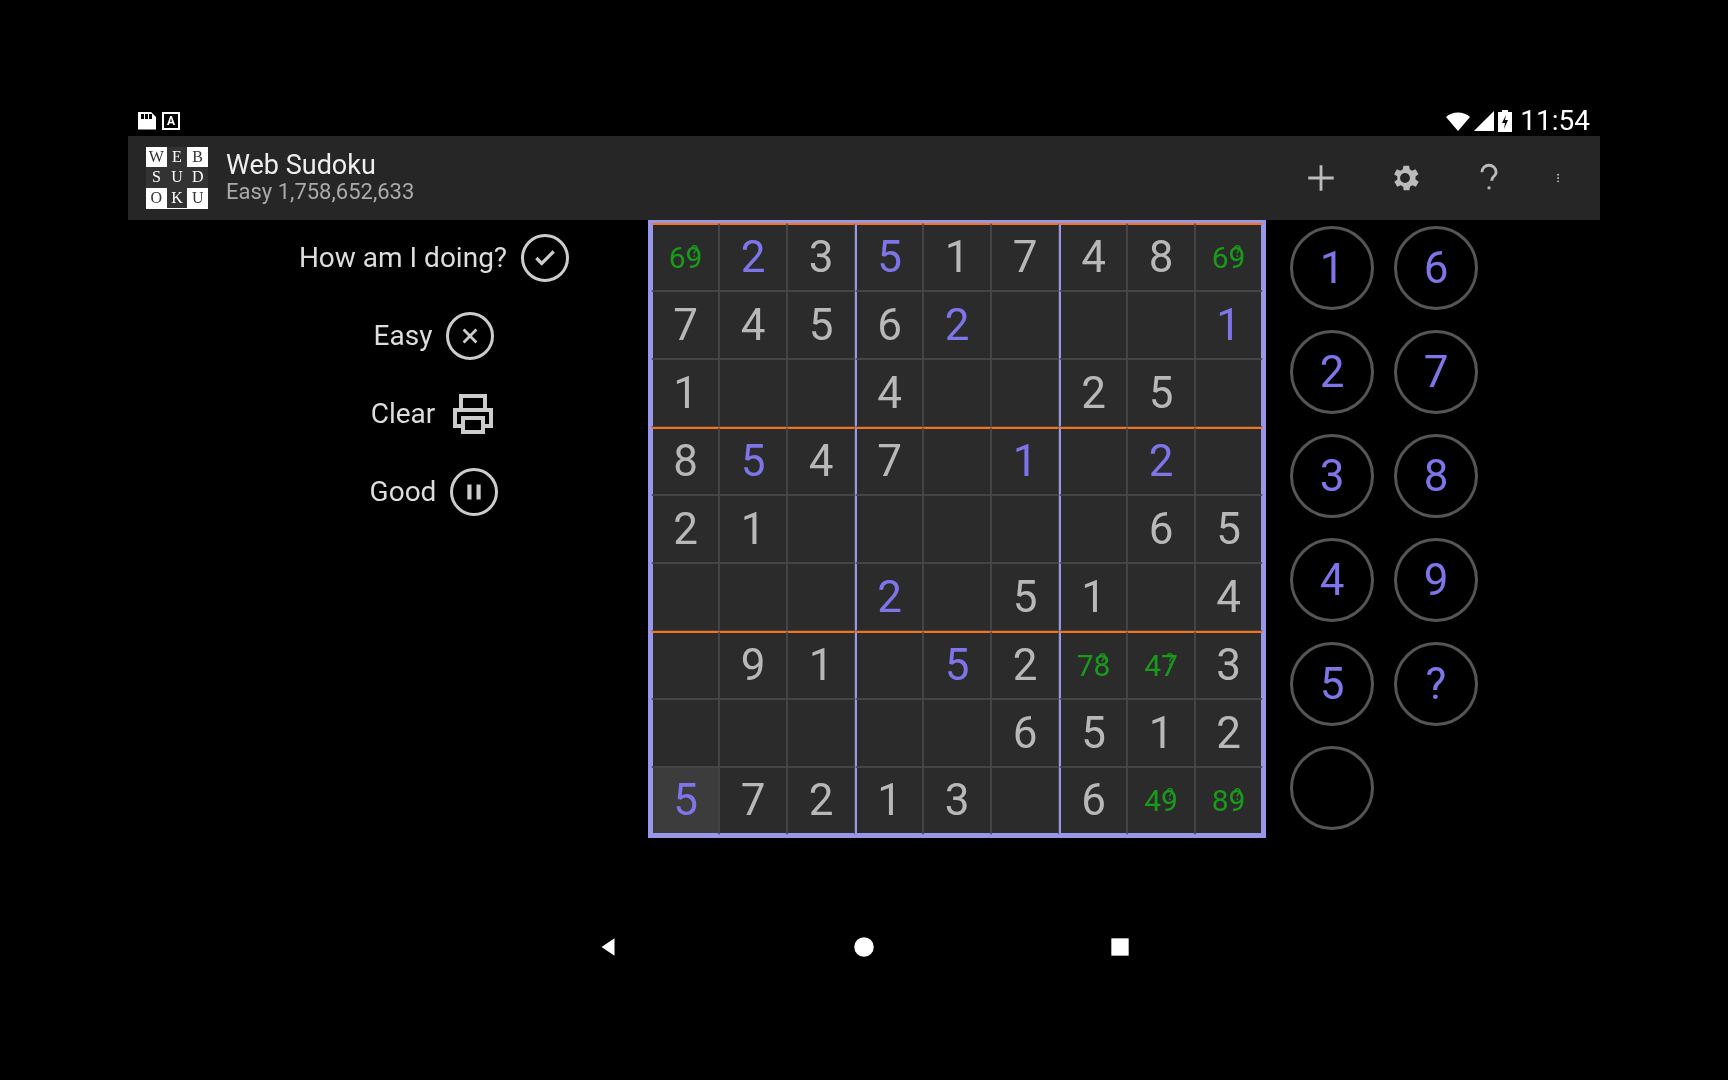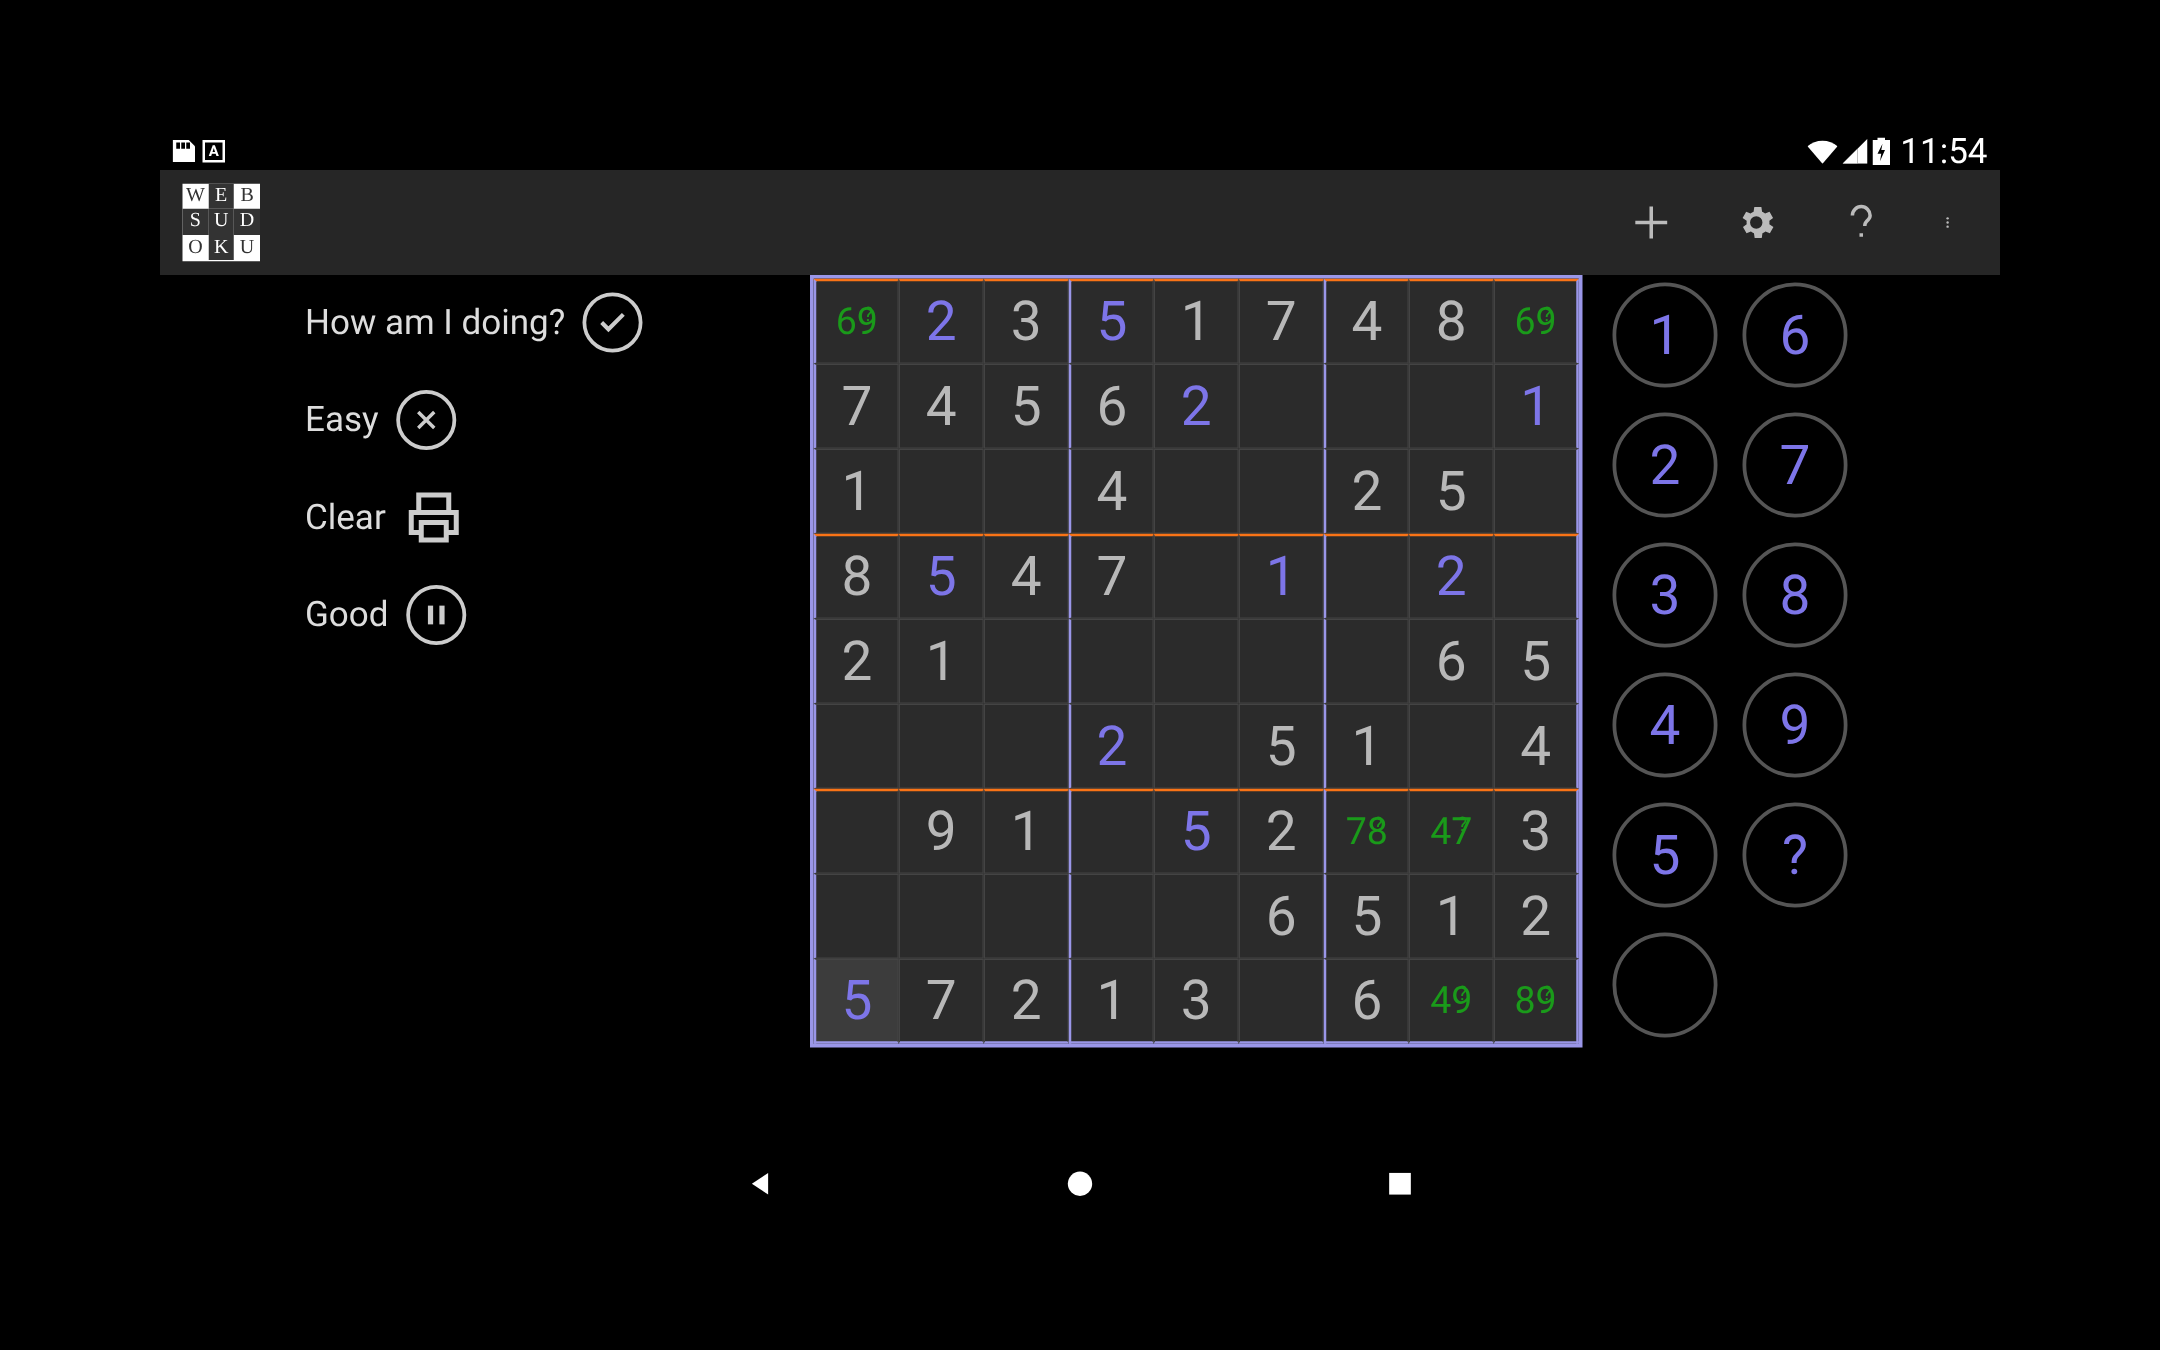--- a/index.html
+++ b/index.html
@@ -83,21 +83,21 @@
     display: flex;
     justify-content: center;
     align-items: flex-start;
     gap: 24px;
     padding: 0 18px;
   }
   
   .left-tools {
     display: flex;
     flex-direction: column;
-    align-items: flex-start;
+    align-items: center;
     gap: 30px;
     padding-top: 14px;
     width: 380px;
   }
   .tool {
     display: flex;
     align-items: center;
     gap: 14px;
     font-size: 28px;
     color: #ddd;
@@ -209,20 +209,24 @@
         <span>W</span>
         <span class="inv">E</span>
         <span>B</span>
         <span class="inv">S</span>
         <span class="inv">U</span>
         <span class="inv">D</span>
         <span>O</span>
         <span class="inv">K</span>
         <span>U</span>
       </div>
+    <div class="app-titles">
+      <div class="app-title">Web Sudoku</div>
+      <div class="app-subtitle">Easy 1,758,652,633</div>
+    </div>
     <div class="app-bar-spacer"></div>
     <div class="app-bar-actions">
       <svg class="action-icon" viewBox="0 0 24 24">
           <path d="M11 3h2v18h-2z M3 11h18v2H3z" fill="currentColor"></path>
         </svg>
       <svg class="action-icon" viewBox="0 0 24 24">
           <path fill="currentColor" d="M19.4 13a7.5 7.5 0 000-2l2.1-1.6-2-3.5-2.5 1a7.6 7.6 0 00-1.7-1l-.4-2.6h-4l-.4 2.6a7.6 7.6 0 00-1.7 1l-2.5-1-2 3.5L6.6 11a7.5 7.5 0 000 2l-2.1 1.6 2 3.5 2.5-1a7.6 7.6 0 001.7 1l.4 2.6h4l.4-2.6a7.6 7.6 0 001.7-1l2.5 1 2-3.5zM12 15.5A3.5 3.5 0 1115.5 12 3.5 3.5 0 0112 15.5z"></path>
         </svg>
       <svg class="action-icon" viewBox="0 0 24 24">
           <path fill="currentColor" d="M11 18h2v2h-2zm1-16a6 6 0 00-6 6h2a4 4 0 118 0c0 2-3 2.5-3 6h2c0-2.5 3-3 3-6a6 6 0 00-6-6z"></path>

